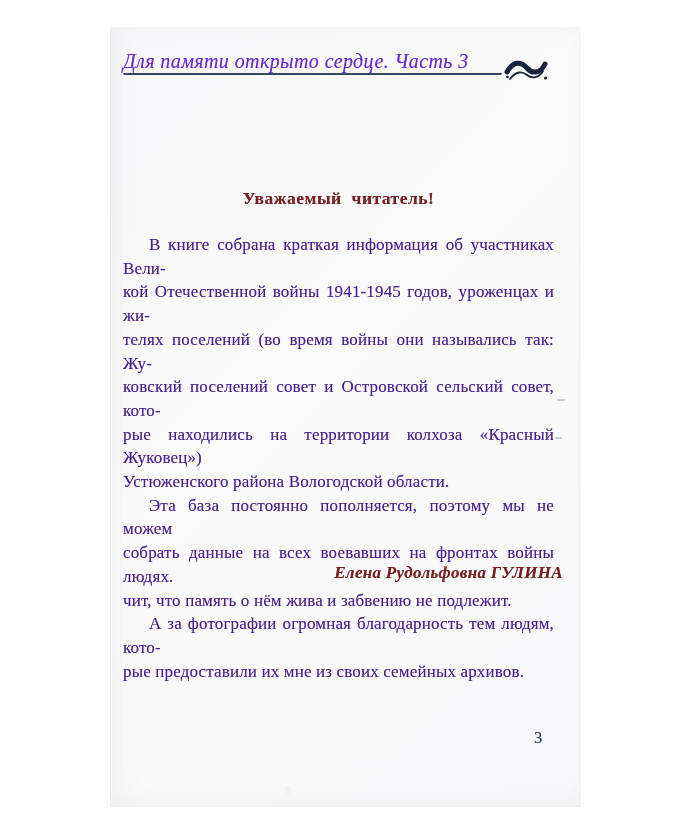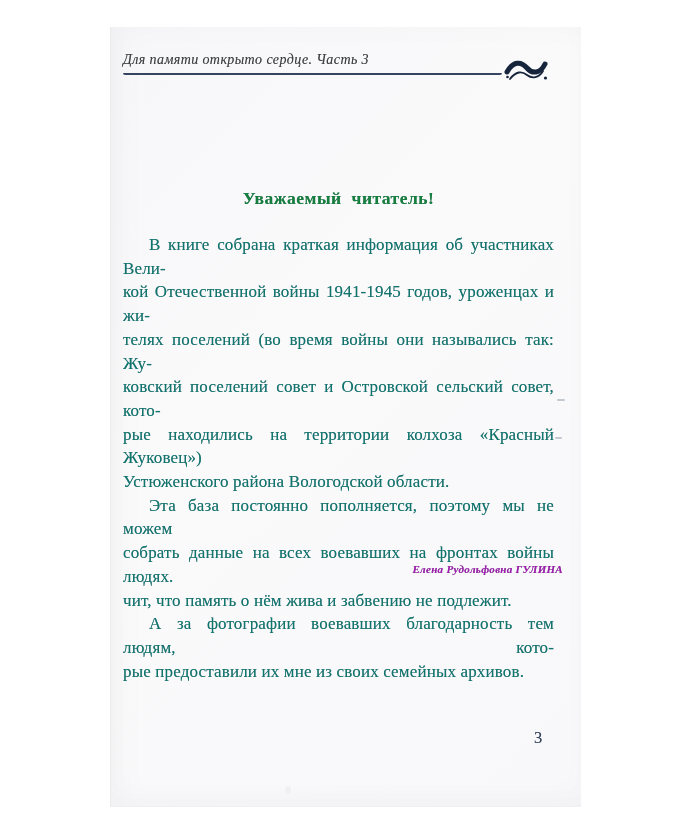--- a/index.html
+++ b/index.html
@@ -37,23 +37,23 @@
     position: absolute;
     left: 0;
     top: 0;
     width: 379px;
     height: 23px;
     border-bottom: 2px solid #36455f;
     border-radius: 0 0 2px 2px;
   }
   .header-text {
     font-style: italic;
-    font-size: 14px;
+    font-size: 20px;
     letter-spacing: 0.4px;
-    color: #404040;
+    color: #6d28d9;
     white-space: nowrap;
     text-shadow: 0 0 0.6px rgba(58,74,102,0.5);
   }
   .ornament {
     position: absolute;
     left: 381px;
     top: 6px;
     width: 44px;
     height: 28px;
   }
@@ -61,30 +61,30 @@
     position: absolute;
     left: 123px;
     top: 188px;
     width: 431px;
     margin: 0;
     text-align: center;
     font-size: 17.5px;
     font-weight: bold;
     letter-spacing: 0.5px;
     word-spacing: 5px;
-    color: #15803d;
+    color: #7f1d1d;
     text-shadow: 0 0 0.6px rgba(30,48,80,0.55);
   }
   .body-text {
     position: absolute;
     left: 123px;
     top: 233px;
     width: 431px;
     font-size: 17px;
-    color: #0f766e;
+    color: #4c1d95;
     text-shadow: 0 0 0.6px rgba(47,64,88,0.5);
     letter-spacing: 0.15px;
   }
   .line {
     line-height: 23.7px;
     text-align: justify;
     text-align-last: justify;
     white-space: normal;
   }
   .line.first {
@@ -92,25 +92,25 @@
   }
   .line.para-end {
     text-align-last: left;
   }
   .signature {
     position: absolute;
     left: 123px;
     top: 563px;
     width: 440px;
     text-align: right;
-    font-size: 11px;
+    font-size: 17px;
     font-weight: bold;
     font-style: italic;
     letter-spacing: 0.3px;
-    color: #a21caf;
+    color: #7f1d1d;
     text-shadow: 0 0 0.6px rgba(36,54,80,0.55);
   }
   .page-number {
     position: absolute;
     left: 518px;
     top: 728px;
     width: 40px;
     text-align: center;
     font-size: 16.5px;
     color: #33435c;
@@ -158,21 +158,21 @@
   <div class="body-text">
       <div class="line first">В книге собрана краткая информация об участниках Вели-</div>
       <div class="line">кой Отечественной войны 1941-1945 годов, уроженцах и жи-</div>
       <div class="line">телях поселений (во время войны они назывались так: Жу-</div>
       <div class="line">ковский поселений совет и Островской сельский совет, кото-</div>
       <div class="line">рые находились на территории колхоза «Красный Жуковец»)</div>
       <div class="line para-end">Устюженского района Вологодской области.</div>
       <div class="line first">Эта база постоянно пополняется, поэтому мы не можем</div>
       <div class="line para-end">собрать данные на всех воевавших на фронтах войны людях.</div>
       <div class="line para-end">чит, что память о нём жива и забвению не подлежит.</div>
-      <div class="line first">А за фотографии воевавших благодарность тем людям, кото-</div>
+      <div class="line first">А за фотографии огромная благодарность тем людям, кото-</div>
       <div class="line para-end">рые предоставили их мне из своих семейных архивов.</div>
     </div>
 
   <div class="signature">Елена Рудольфовна ГУЛИНА</div>
 
   <div class="page-number">3</div>
 
   <div class="artifact-dash a1"></div>
   <div class="artifact-dash a2"></div>
   <div class="artifact-smudge"></div>

